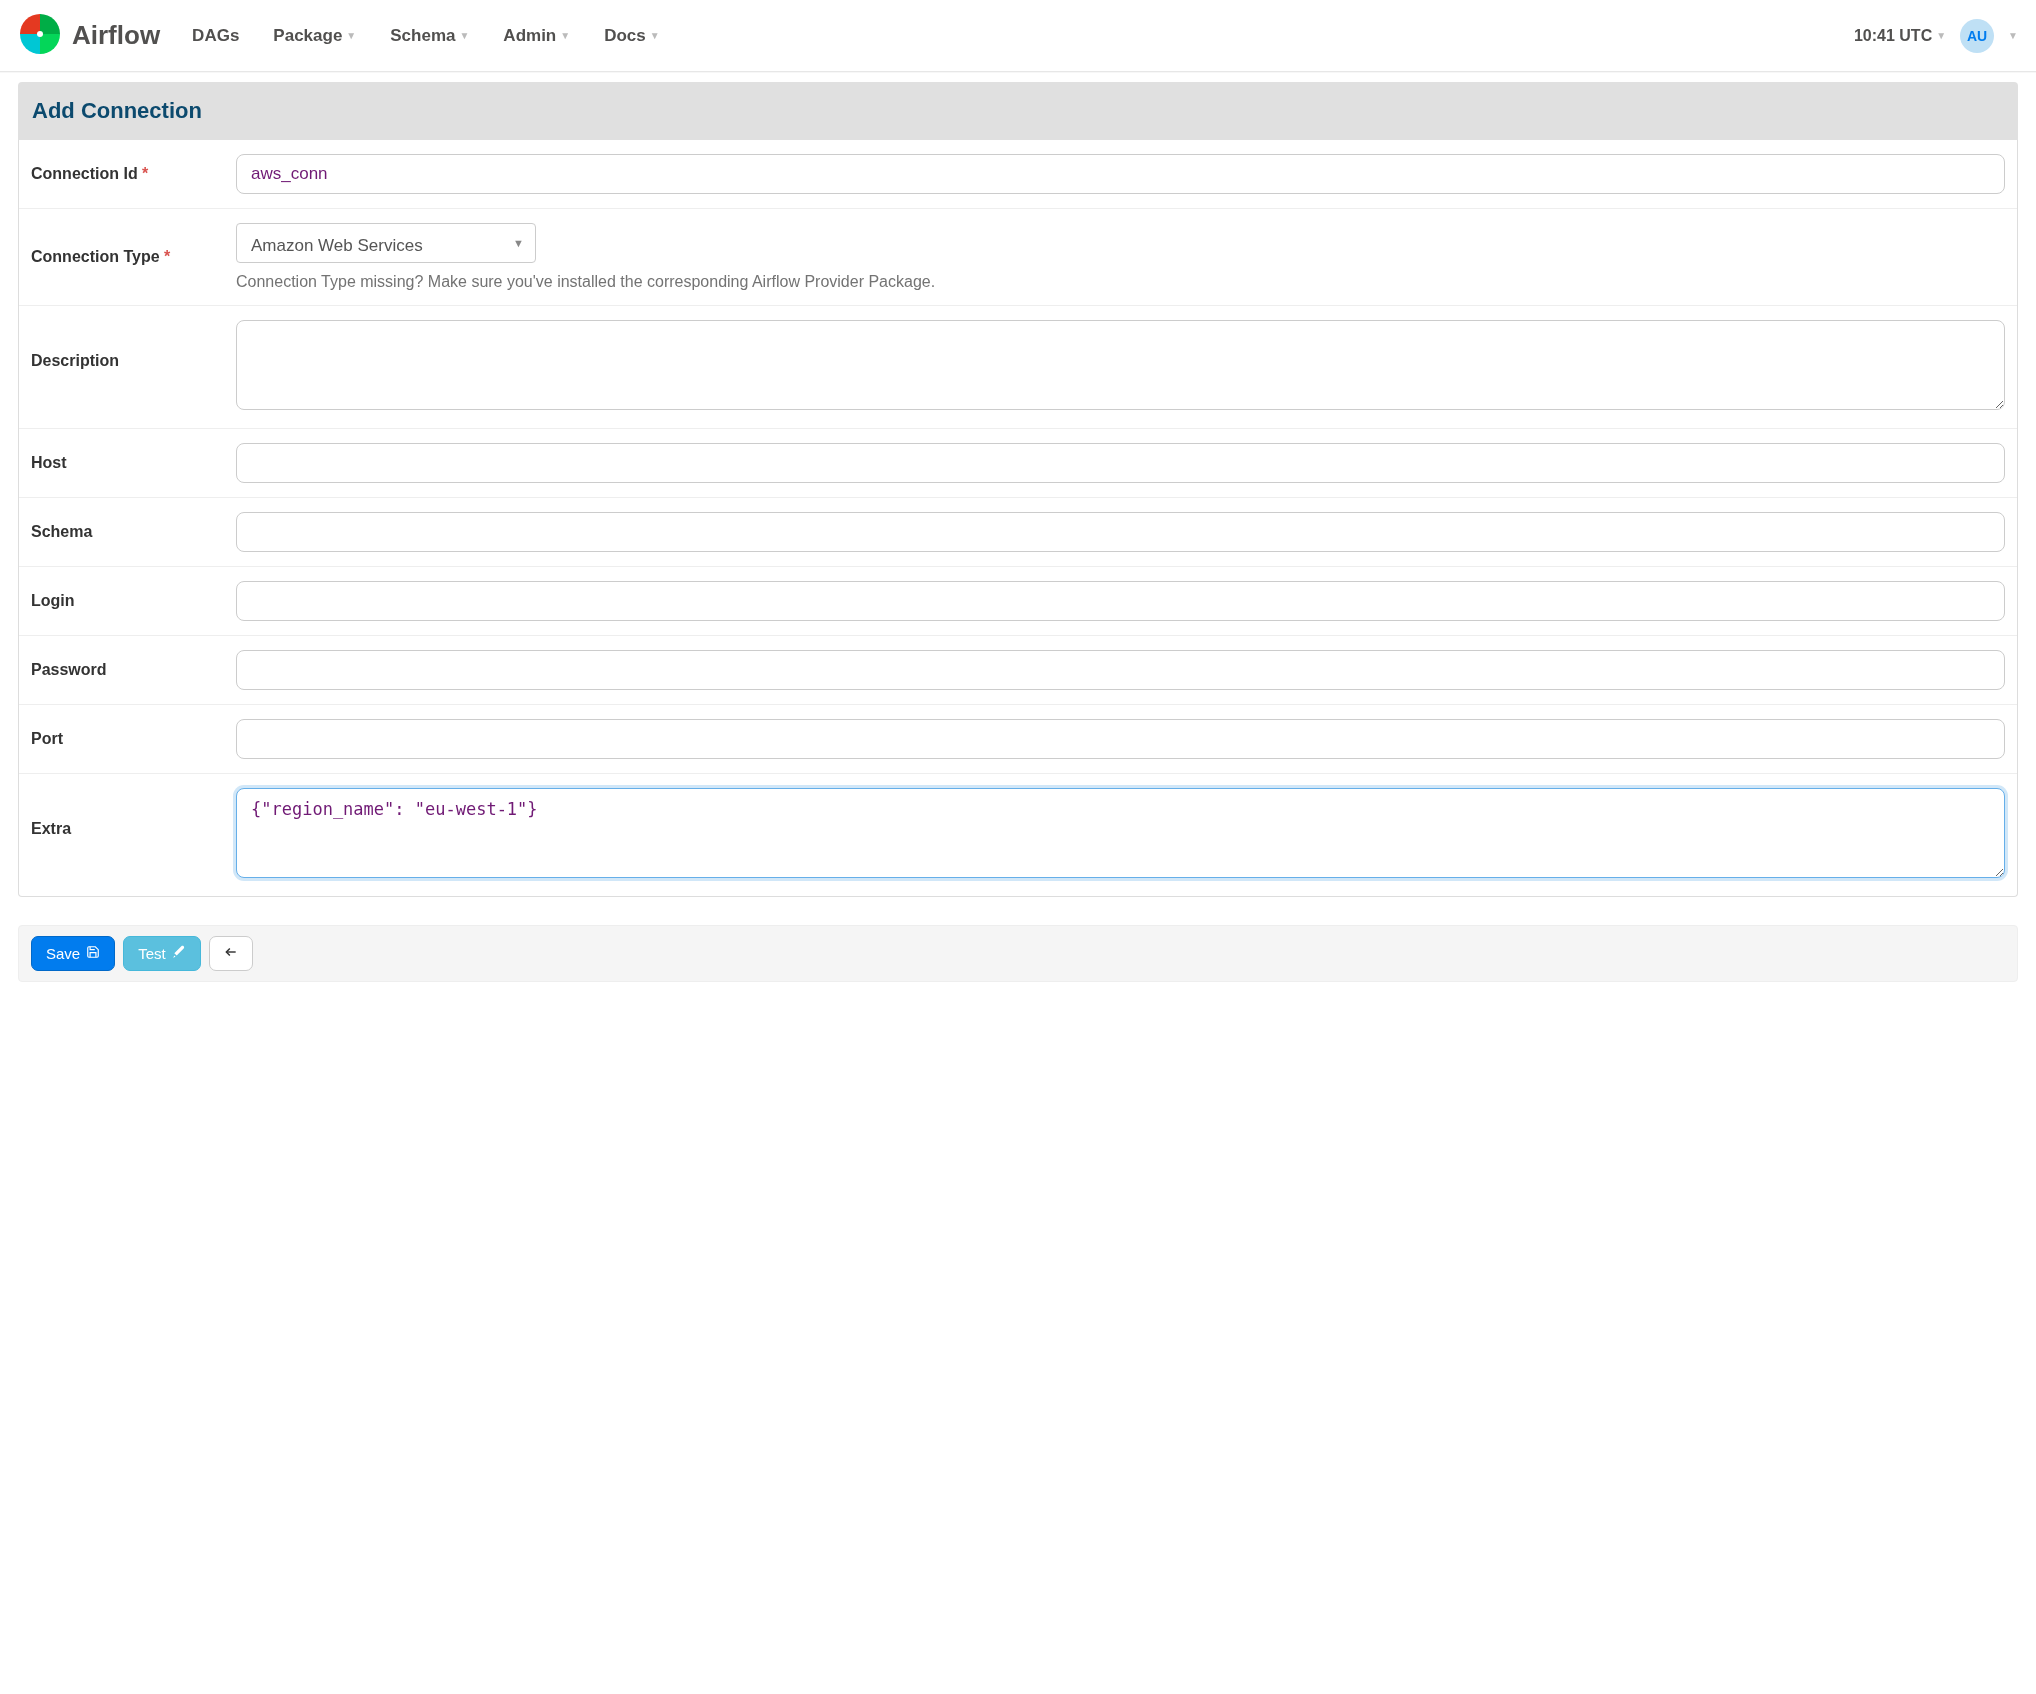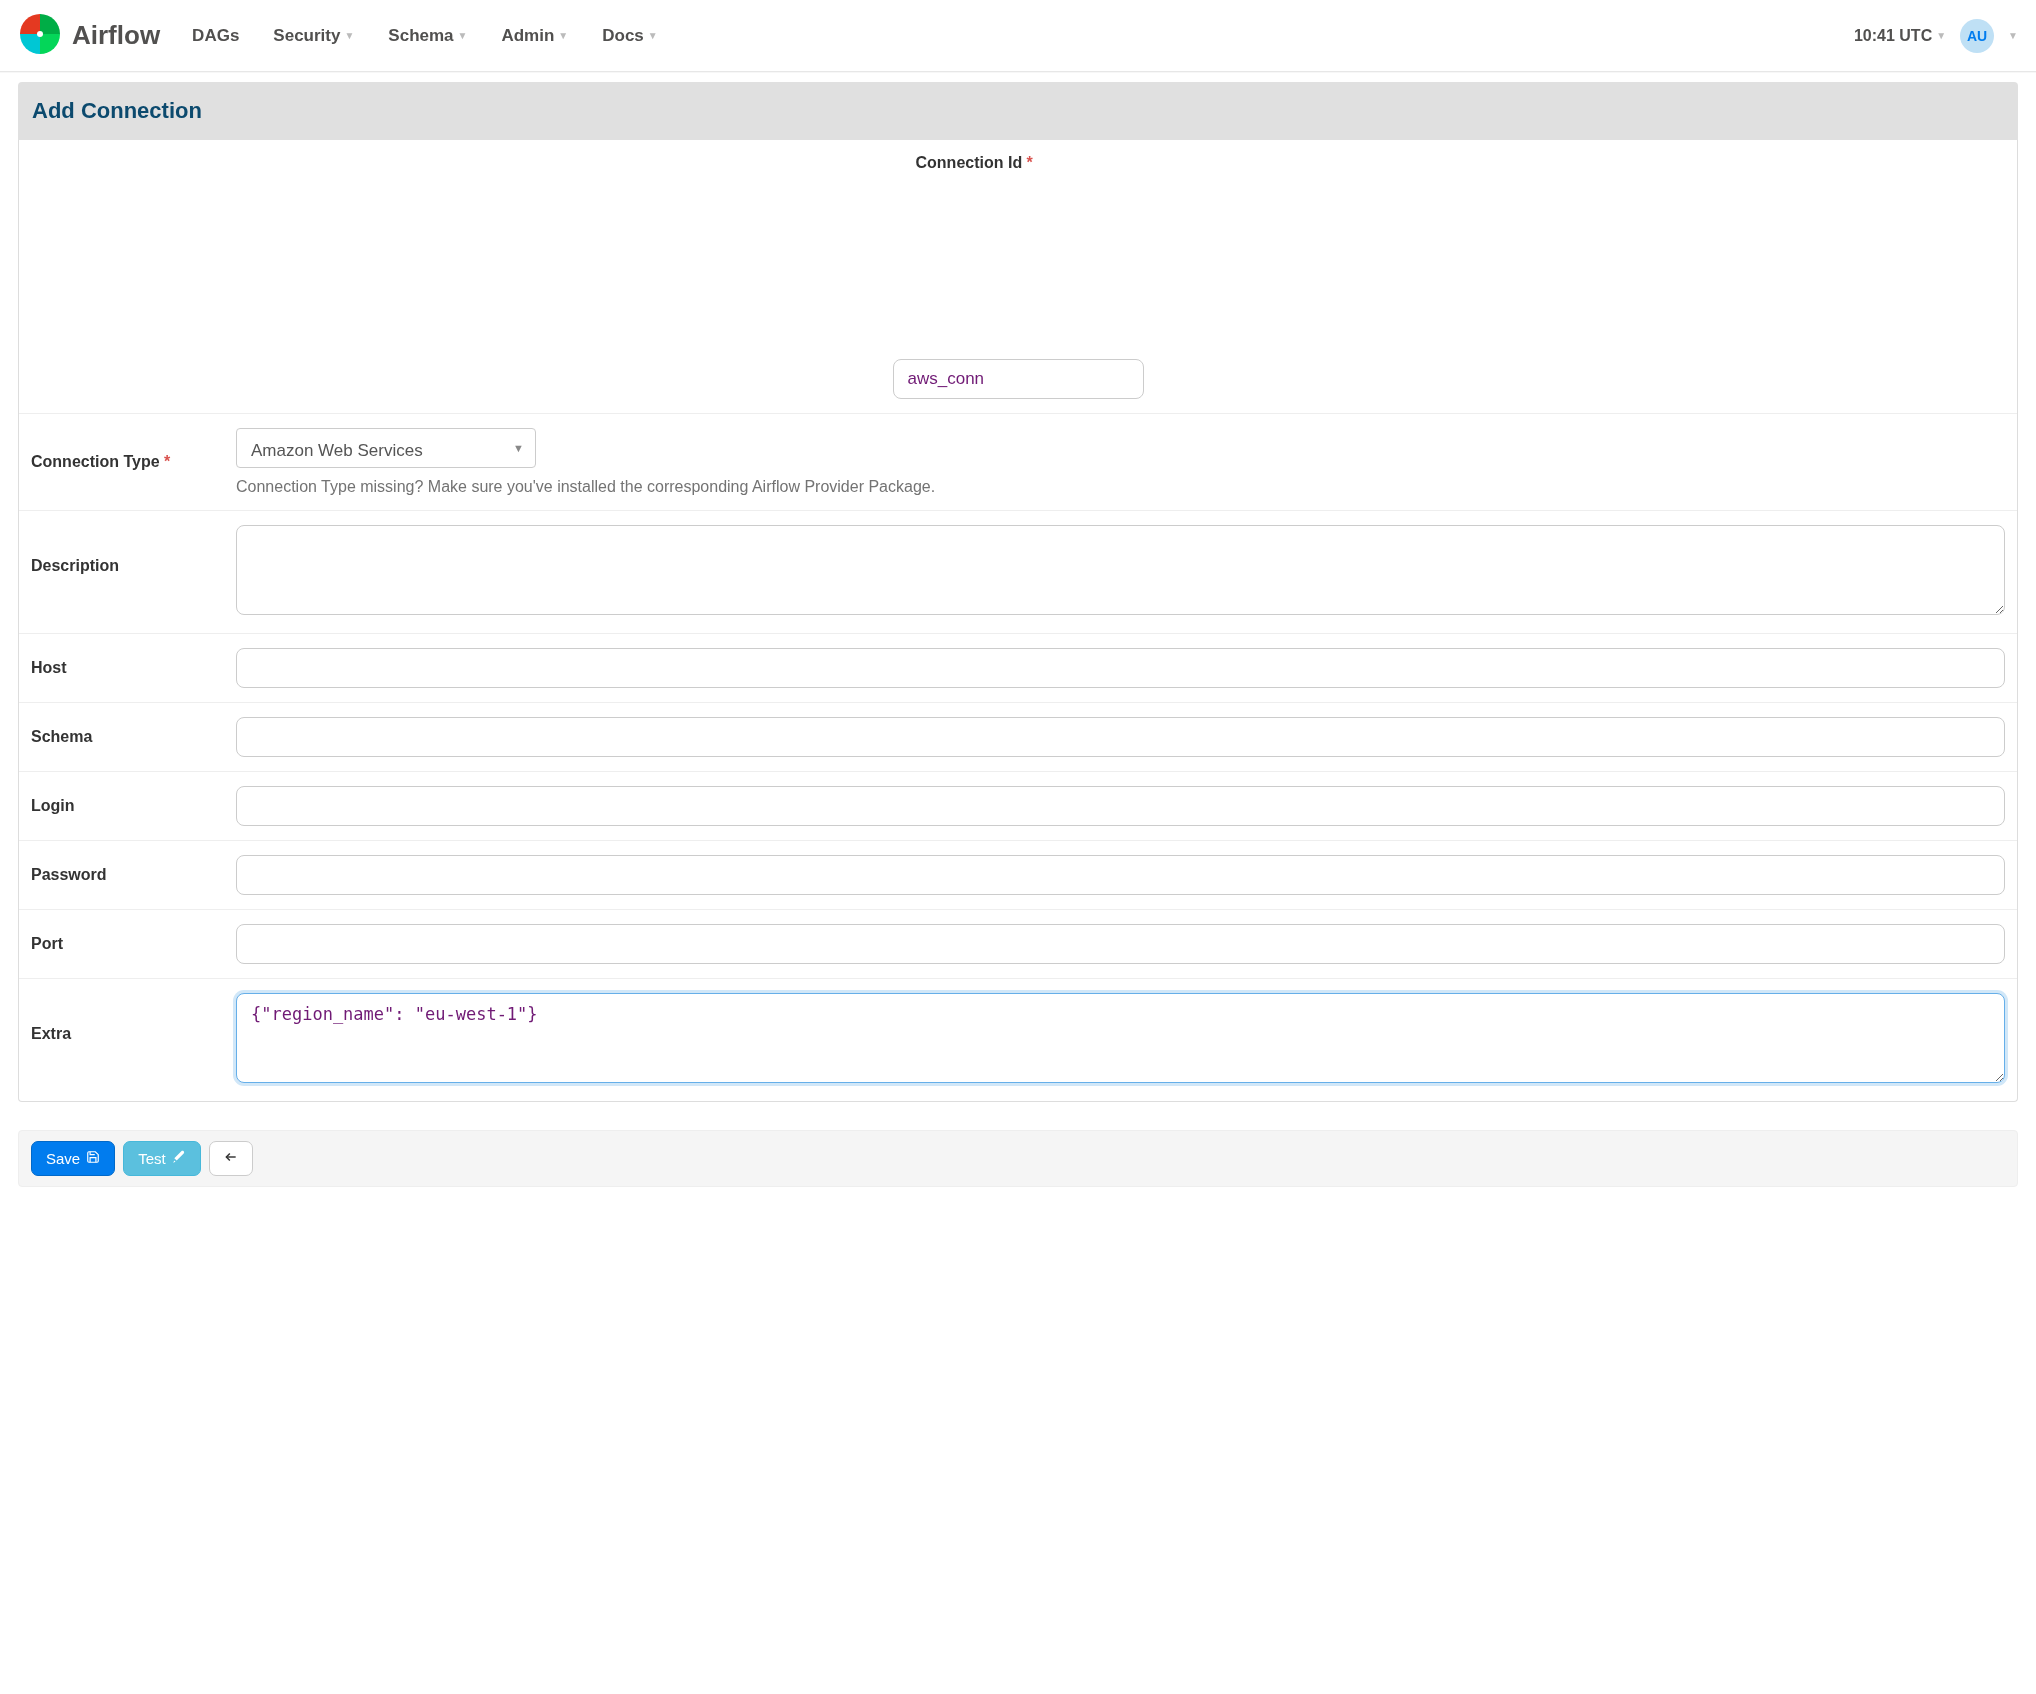--- a/index.html
+++ b/index.html
@@ -94,21 +94,21 @@
       border: 1px solid #ddd;
       border-top: none;
       border-radius: 0 0 4px 4px;
     }
     .form-row {
       display: flex;
       align-items: center;
       padding: 14px 12px;
       border-top: 1px solid #eee;
     }
-    .form-row:first-child { border-top: none; flex-direction: column; }
+    .form-row:first-child { border-top: none; }
     .form-row.tall { align-items: flex-start; padding-top: 14px; padding-bottom: 14px; }
     .form-row.tall .form-label { padding-top: 32px; }
     .form-label {
       width: 205px;
       flex: 0 0 205px;
       font-weight: 700;
       color: #333;
       font-size: 16px;
     }
     .req { color: #d9534f; }
@@ -219,21 +219,21 @@
       </svg>
     </span>
     <span class="brand-text">Airflow</span>
   </div>
 
   <ul class="nav-links">
     <li class="nav-link">
       <span>DAGs</span>
     </li>
     <li class="nav-link">
-      <span>Security</span>
+      <span>Package</span>
       <span class="caret">▼</span>
     </li>
     <li class="nav-link">
       <span>Schema</span>
       <span class="caret">▼</span>
     </li>
     <li class="nav-link">
       <span>Admin</span>
       <span class="caret">▼</span>
     </li>

